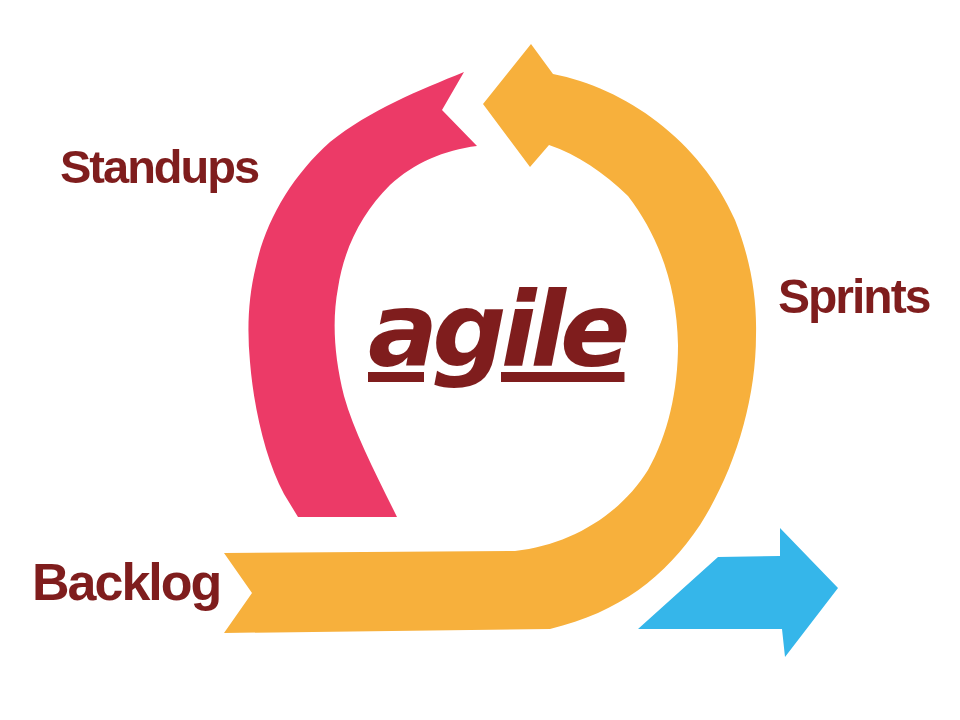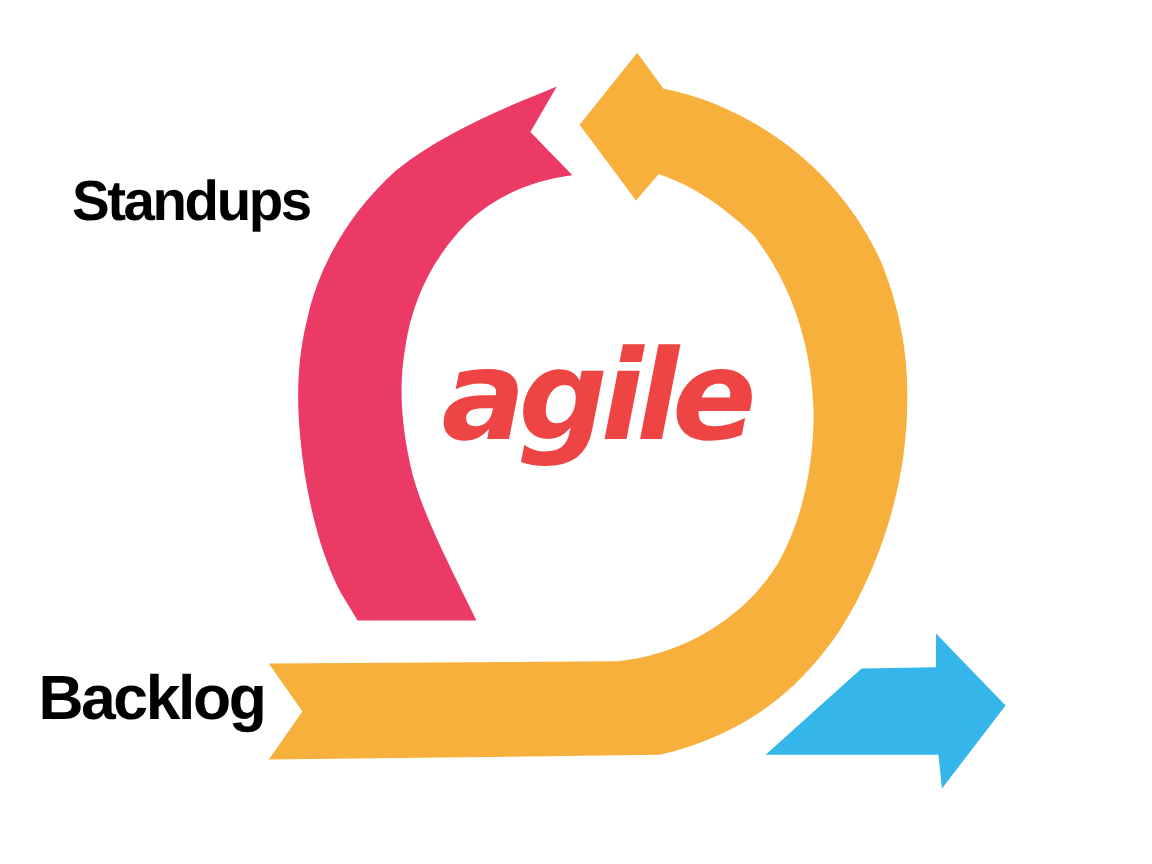--- a/index.html
+++ b/index.html
@@ -15,21 +15,21 @@
     overflow: hidden;
     font-family: "Liberation Sans", sans-serif;
   }
   .stage svg {
     position: absolute;
     left: 0;
     top: 0;
   }
   .label {
     position: absolute;
-    color: #000000;
+    color: #7f1d1d;
     font-weight: bold;
     line-height: 1;
     letter-spacing: -2px;
     white-space: nowrap;
   }
   .label-standups {
     left: 60px;
     top: 143px;
     font-size: 47px;
   }
@@ -45,23 +45,24 @@
   }
   .wordmark {
     position: absolute;
     left: 368px;
     top: 278px;
     font-family: "DejaVu Sans", sans-serif;
     font-size: 104px;
     font-weight: bold;
     font-style: italic;
     letter-spacing: -6px;
-    color: #ef4444;
+    color: #7f1d1d;
     line-height: 1;
     white-space: nowrap;
+    text-decoration: underline;
   }
 </style>
 </head>
 <body>
 
 <div class="stage">
 
   <svg width="960" height="720" viewBox="0 0 960 720">
 
     <path d="M 464 72
@@ -101,18 +102,19 @@
              L 780 528
              L 838 588
              L 785 657
              L 782 629
              L 638 629
              Z" fill="#35B6EA"></path>
   </svg>
 
   <div class="label label-standups">Standups</div>
 
+  <div class="label label-sprints">Sprints</div>
 
   <div class="label label-backlog">Backlog</div>
 
   <div class="wordmark">agile</div>
 
 </div>
 
 </body></html>

